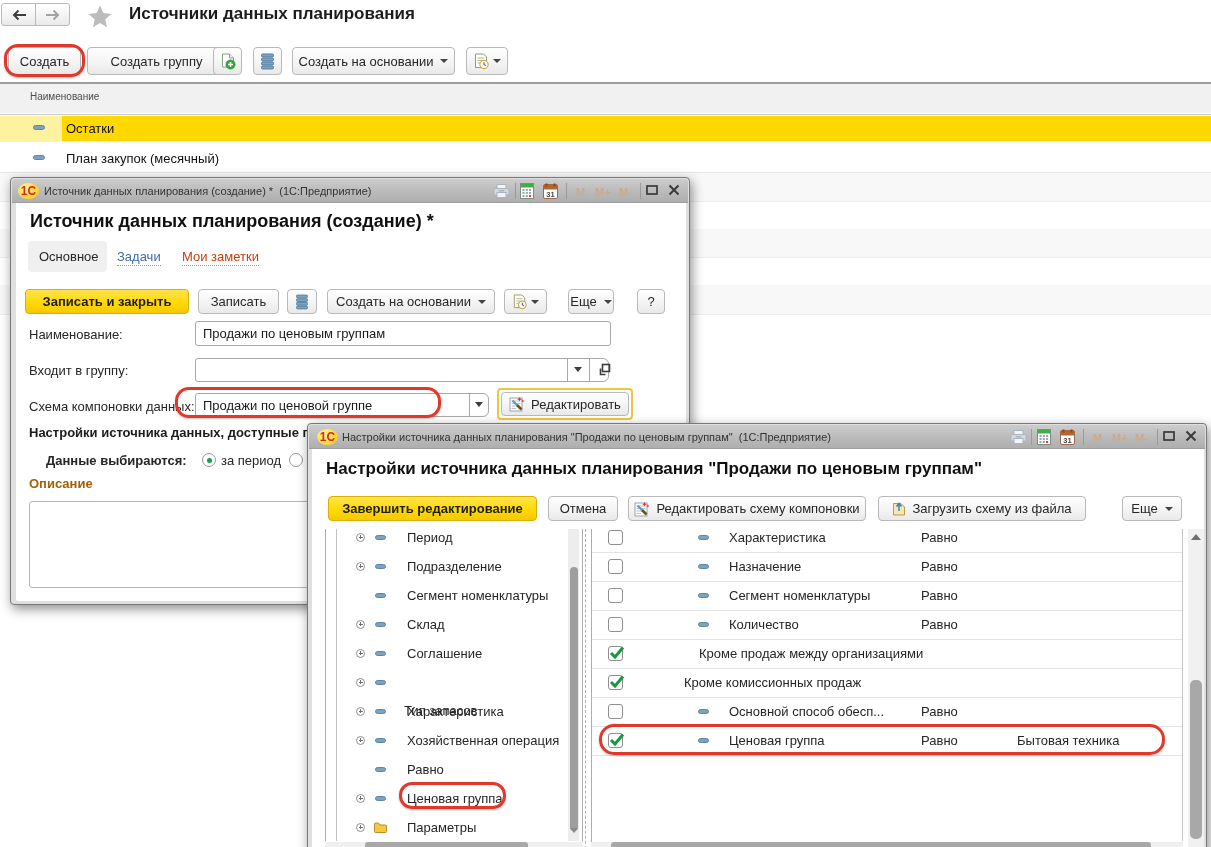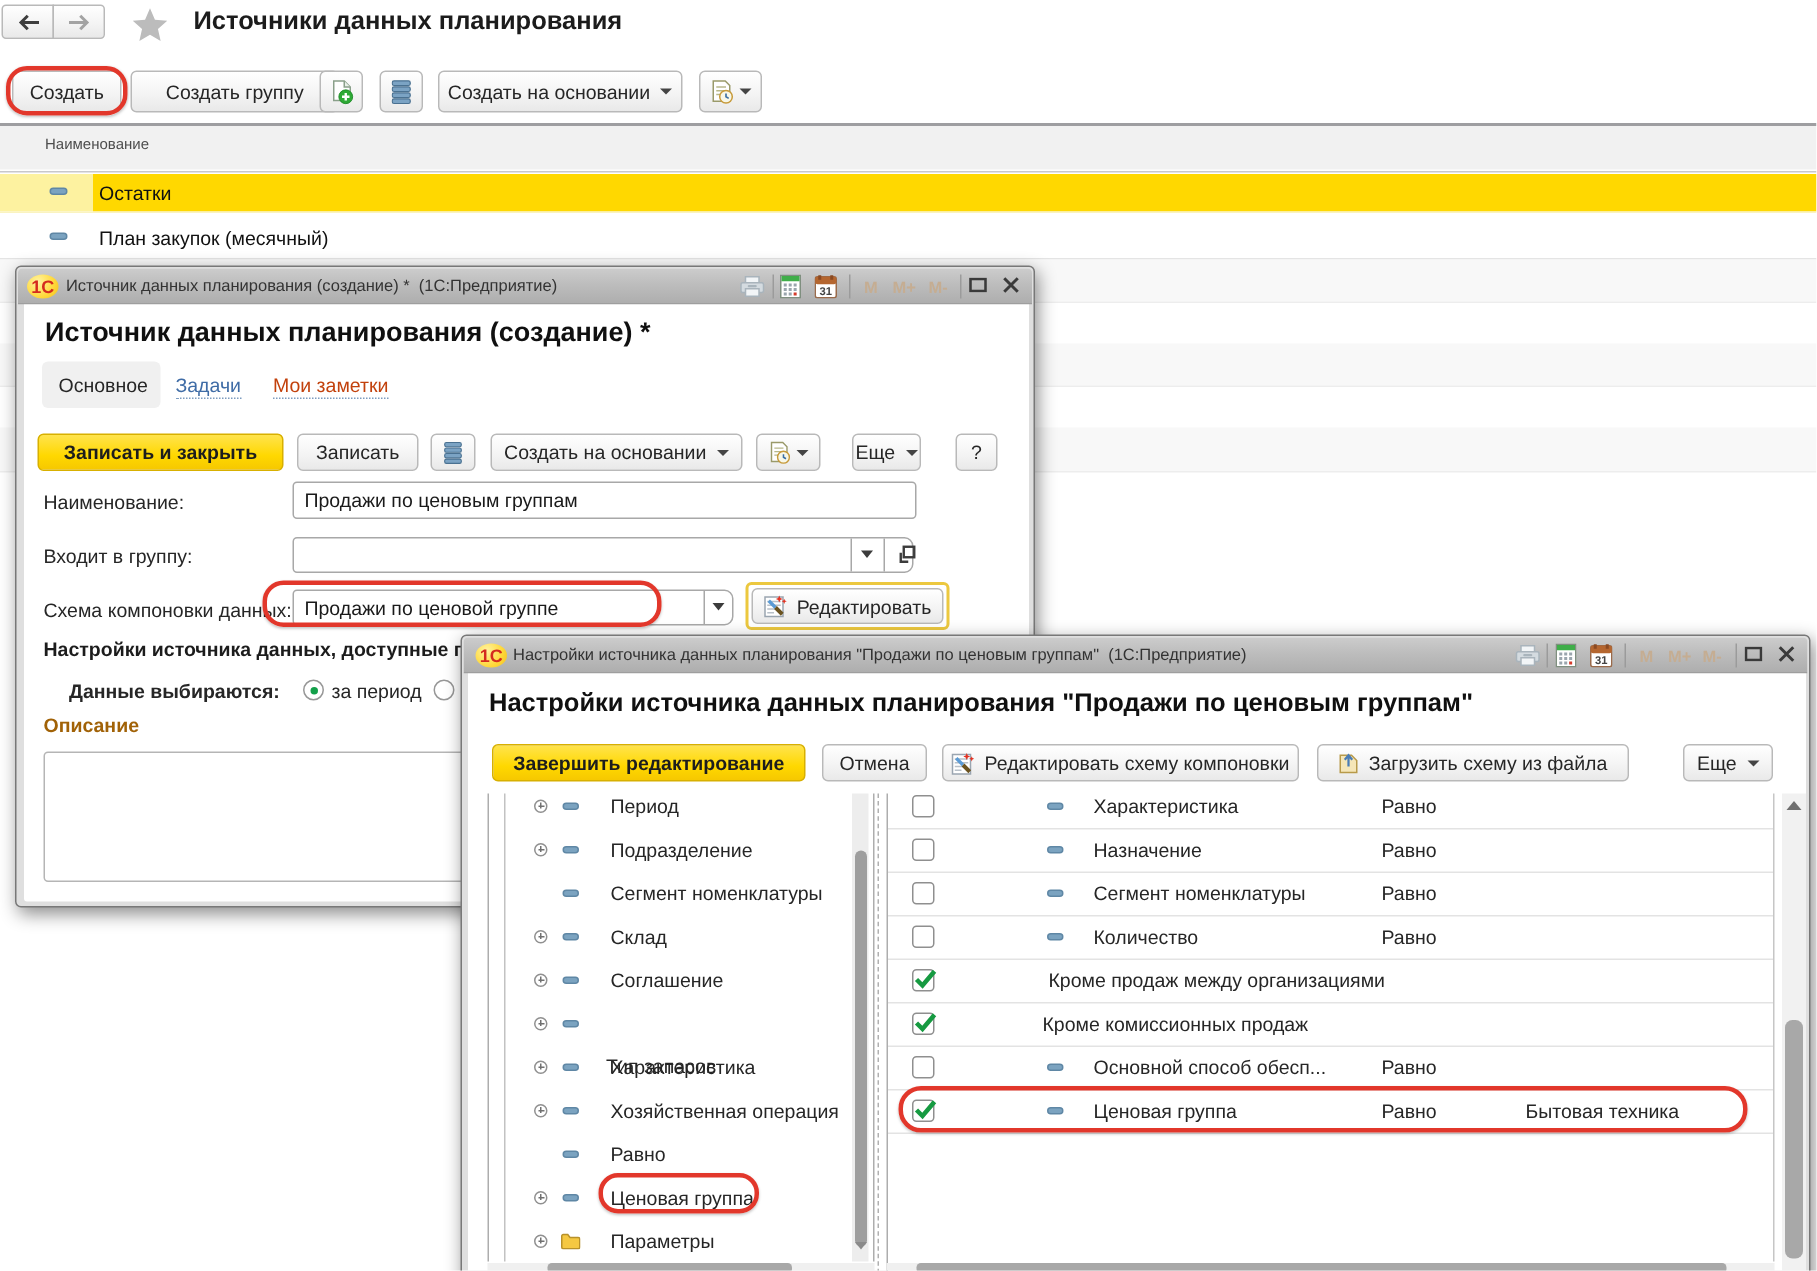--- a/index.html
+++ b/index.html
@@ -378,21 +378,21 @@
         <div class="chk" style="left:300px; top:222px;"></div>
         <svg class="abs" style="left:300px; top:220.5px;" width="18" height="16" viewBox="0 0 18 16">
           <path d="M3 8 L7 12 L15 2.5" stroke="#169a41" stroke-width="3" fill="none"></path>
         </svg>
         <div class="treetxt" style="left:391px; top:221.5px;">Кроме продаж между организациями</div>
         <div class="sep" style="left:284px; top:243.5px; width:590px; background:#e3e3e3;"></div>
         <div class="chk" style="left:300px; top:251px;"></div>
         <svg class="abs" style="left:300px; top:249.5px;" width="18" height="16" viewBox="0 0 18 16">
           <path d="M3 8 L7 12 L15 2.5" stroke="#169a41" stroke-width="3" fill="none"></path>
         </svg>
-        <div class="treetxt" style="left:387px; top:250.5px;text-align:center;">Кроме комиссионных продаж</div>
+        <div class="treetxt" style="left:376px; top:250.5px;text-align:center;">Кроме комиссионных продаж</div>
         <div class="sep" style="left:284px; top:272.5px; width:590px; background:#e3e3e3;"></div>
         <div class="chk" style="left:300px; top:280px;"></div>
         <div class="dash" style="left:390px; top:284.5px; width:11px; height:5px;"></div>
         <div class="treetxt" style="left:421px; top:279.5px;">Основной способ обесп...</div>
         <div class="treetxt" style="left:613px; top:279.5px;">Равно</div>
         <div class="sep" style="left:284px; top:301.5px; width:590px; background:#e3e3e3;"></div>
         <div class="chk" style="left:300px; top:309px;"></div>
         <svg class="abs" style="left:300px; top:307.5px;" width="18" height="16" viewBox="0 0 18 16">
           <path d="M3 8 L7 12 L15 2.5" stroke="#169a41" stroke-width="3" fill="none"></path>
         </svg>

